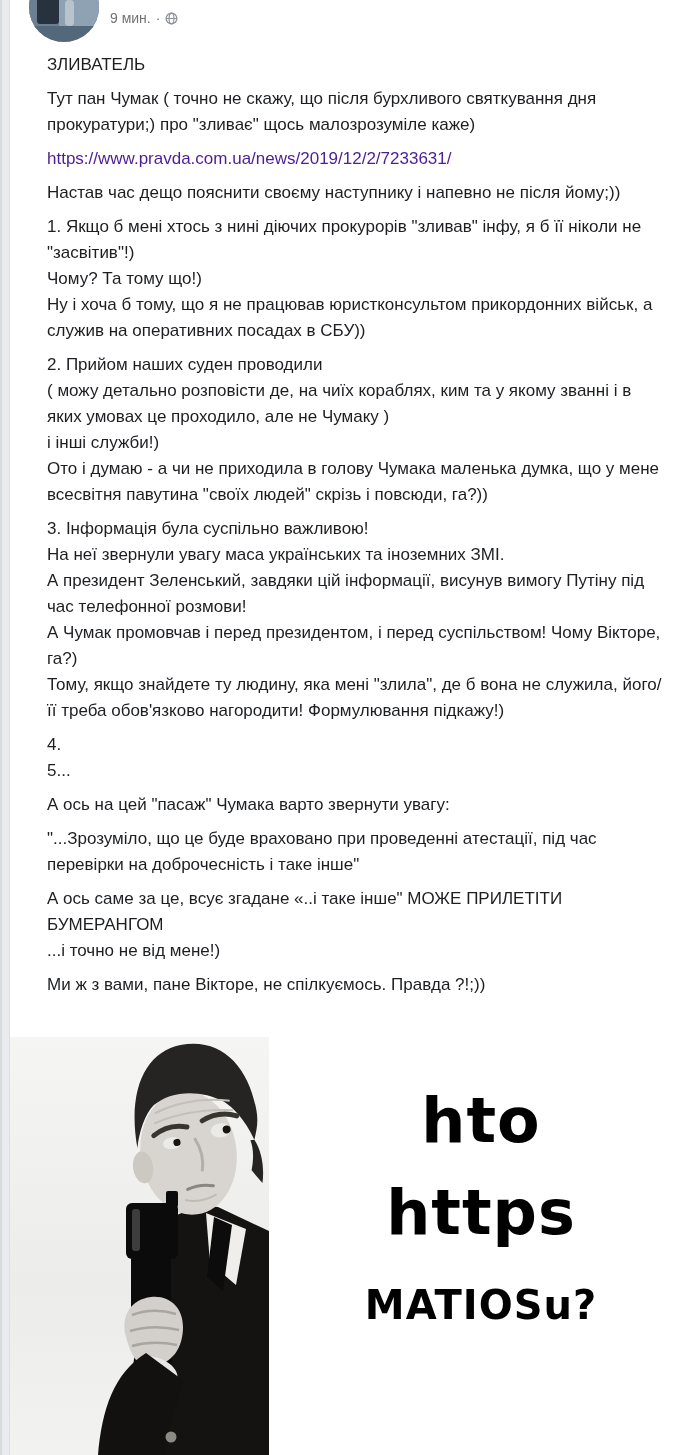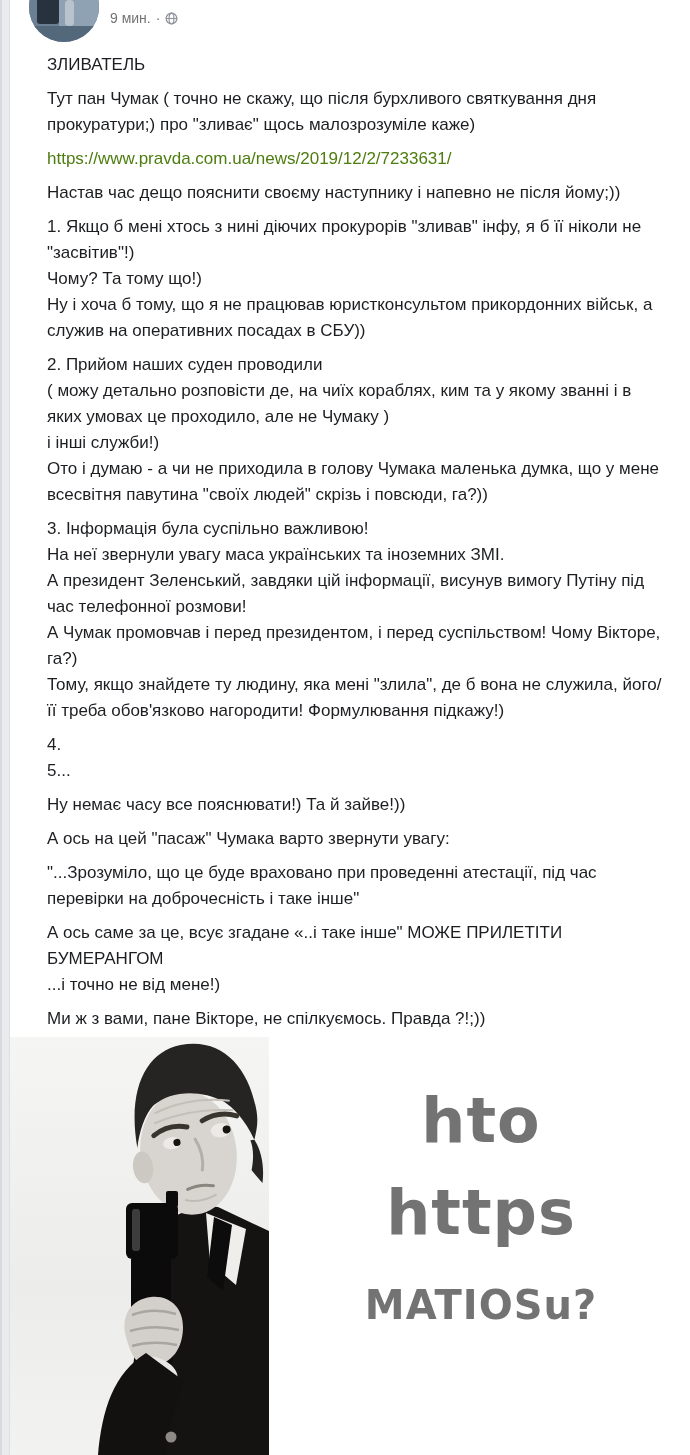--- a/index.html
+++ b/index.html
@@ -27,30 +27,30 @@
   .avatar svg { display: block; }
   .meta-row {
     position: absolute; left: 100px; top: 10px;
     display: flex; align-items: center; gap: 5px;
     font-size: 14px; color: #737373;
   }
   .meta-row .ts { cursor: pointer; }
   .post-text { padding: 2px 26px 0 37px; color: #1c1e21; font-size: 17px; line-height: 26px; }
   .para { margin: 8px 0; }
   .para.title { margin-top: 10px; }
-  .para a { color: #4d7c0f; text-decoration: none; cursor: pointer; word-break: break-all; }
+  .para a { color: #4c1d95; text-decoration: none; cursor: pointer; word-break: break-all; }
   .post-image {
     position: absolute; left: 0; top: 1037px; width: 680px; height: 418px;
     background: #ffffff; cursor: pointer; overflow: hidden;
   }
   .photo-svg { position: absolute; left: 0; top: 0; }
   .meme-text {
     position: absolute; left: 262px; top: 38px; width: 418px;
     display: flex; flex-direction: column; align-items: center;
-    color: #737373;
+    color: #000000;
   }
   .meme-line { font-family: "DejaVu Sans", sans-serif; font-weight: 700; line-height: 92px; letter-spacing: 1px; }
   .meme-line.l0, .meme-line.l1 { font-size: 62px; }
   .meme-line.l2 { font-size: 40px; }
 </style>
 </head>
 <body>
 
 <div class="page-strip"></div>
 
@@ -80,21 +80,20 @@
 
   <div class="post-text" id="post-text">
       <div class="para title">ЗЛИВАТЕЛЬ</div>
       <div class="para">Тут пан Чумак ( точно не скажу, що після бурхливого святкування дня прокуратури;) про "зливає" щось малозрозуміле каже)</div>
       <div class="para"><a href="#">https://www.pravda.com.ua/news/2019/12/2/7233631/</a></div>
       <div class="para">Настав час дещо пояснити своєму наступнику і напевно не після йому;))</div>
       <div class="para">1. Якщо б мені хтось з нині діючих прокурорів "зливав" інфу, я б її ніколи не "засвітив"!)<br>Чому? Та тому що!)<br>Ну і хоча б тому, що я не працював юристконсультом прикордонних військ, а служив на оперативних посадах в СБУ))</div>
       <div class="para">2. Прийом наших суден проводили<br>( можу детально розповісти де, на чиїх кораблях, ким та у якому званні і в яких умовах це проходило, але не Чумаку )<br>і інші служби!)<br>Ото і думаю - а чи не приходила в голову Чумака маленька думка, що у мене всесвітня павутина "своїх людей" скрізь і повсюди, га?))</div>
       <div class="para">3. Інформація була суспільно важливою!<br>На неї звернули увагу маса українських та іноземних ЗМІ.<br>А президент Зеленський, завдяки цій інформації, висунув вимогу Путіну під час телефонної розмови!<br>А Чумак промовчав і перед президентом, і перед суспільством! Чому Вікторе, га?)<br>Тому, якщо знайдете ту людину, яка мені "злила", де б вона не служила, його/її треба обов'язково нагородити! Формулювання підкажу!)</div>
       <div class="para">4.<br>5...</div>
-      <div class="para">Ну немає часу все пояснювати!) Та й зайве!))</div>
       <div class="para">А ось на цей "пасаж" Чумака варто звернути увагу:</div>
       <div class="para">"...Зрозуміло, що це буде враховано при проведенні атестації, під час перевірки на доброчесність і таке інше"</div>
       <div class="para">А ось саме за це, всує згадане «..і таке інше" МОЖЕ ПРИЛЕТІТИ БУМЕРАНГОМ<br>...і точно не від мене!)</div>
       <div class="para">Ми ж з вами, пане Вікторе, не спілкуємось. Правда ?!;))</div>
     </div>
 
   <div class="post-image">
     <svg class="photo-svg" width="680" height="418" viewBox="0 0 680 418">
       <defs>
         <linearGradient id="pbg" x1="0" y1="0" x2="0" y2="1">

